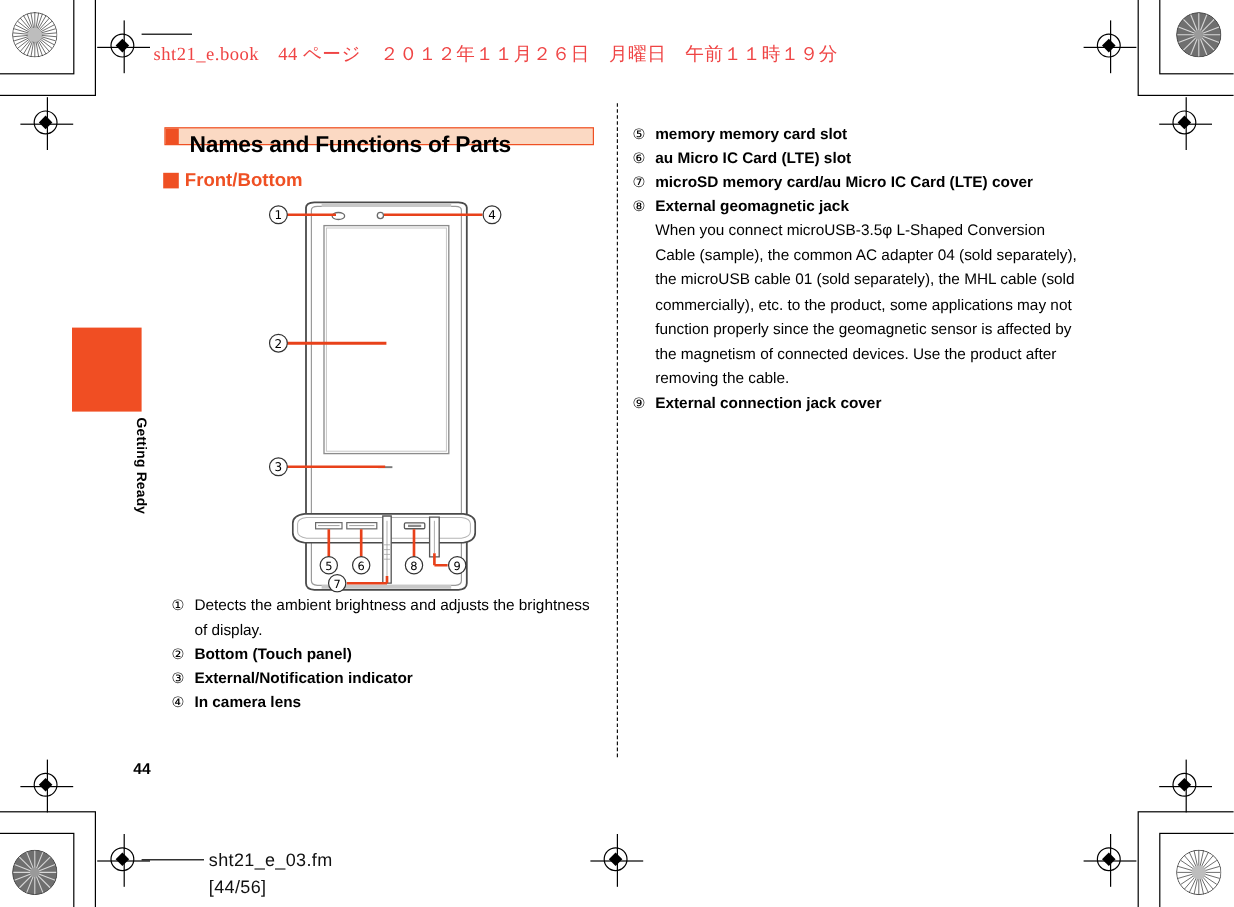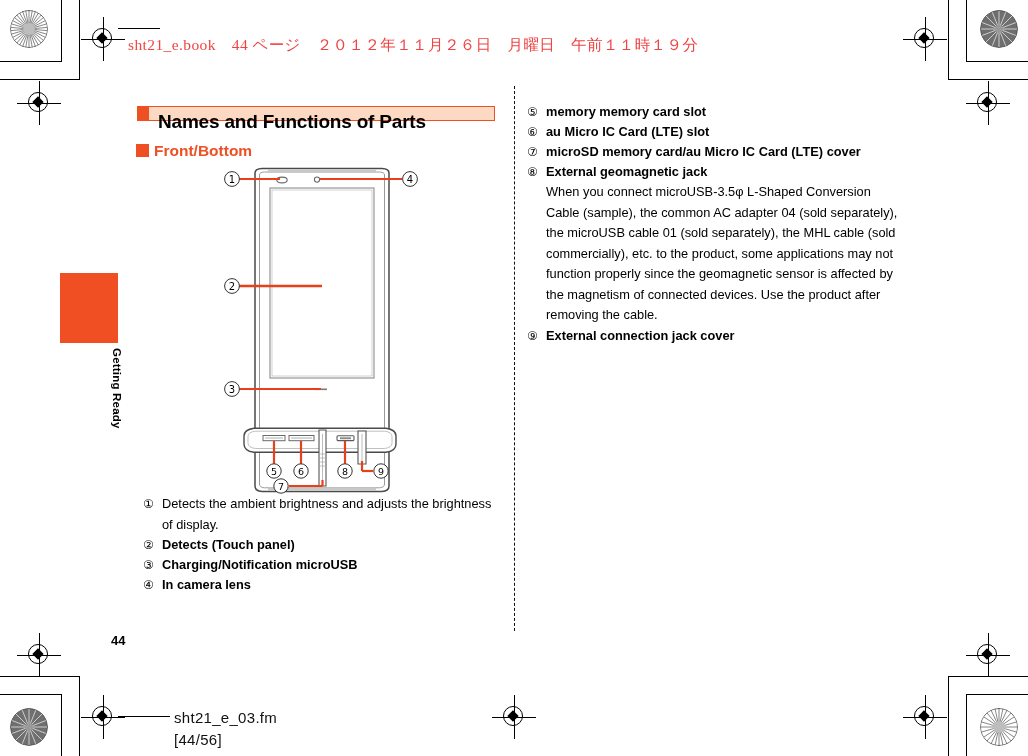--- a/index.html
+++ b/index.html
@@ -562,27 +562,27 @@
 <div class="itemlist" id="left-items">
     <div class="item-row">
       <div class="item-num">①</div>
       <div class="item-body">
         <div class="item-desc">Detects the ambient brightness and adjusts the brightness of display.</div>
       </div>
     </div>
     <div class="item-row">
       <div class="item-num">②</div>
       <div class="item-body">
-        <div class="item-term">Detects (Touch panel)</div>
+        <div class="item-term">Bottom (Touch panel)</div>
       </div>
     </div>
     <div class="item-row">
       <div class="item-num">③</div>
       <div class="item-body">
-        <div class="item-term">Charging/Notification microUSB</div>
+        <div class="item-term">External/Notification indicator</div>
       </div>
     </div>
     <div class="item-row">
       <div class="item-num">④</div>
       <div class="item-body">
         <div class="item-term">In camera lens</div>
       </div>
     </div>
   </div>
 

